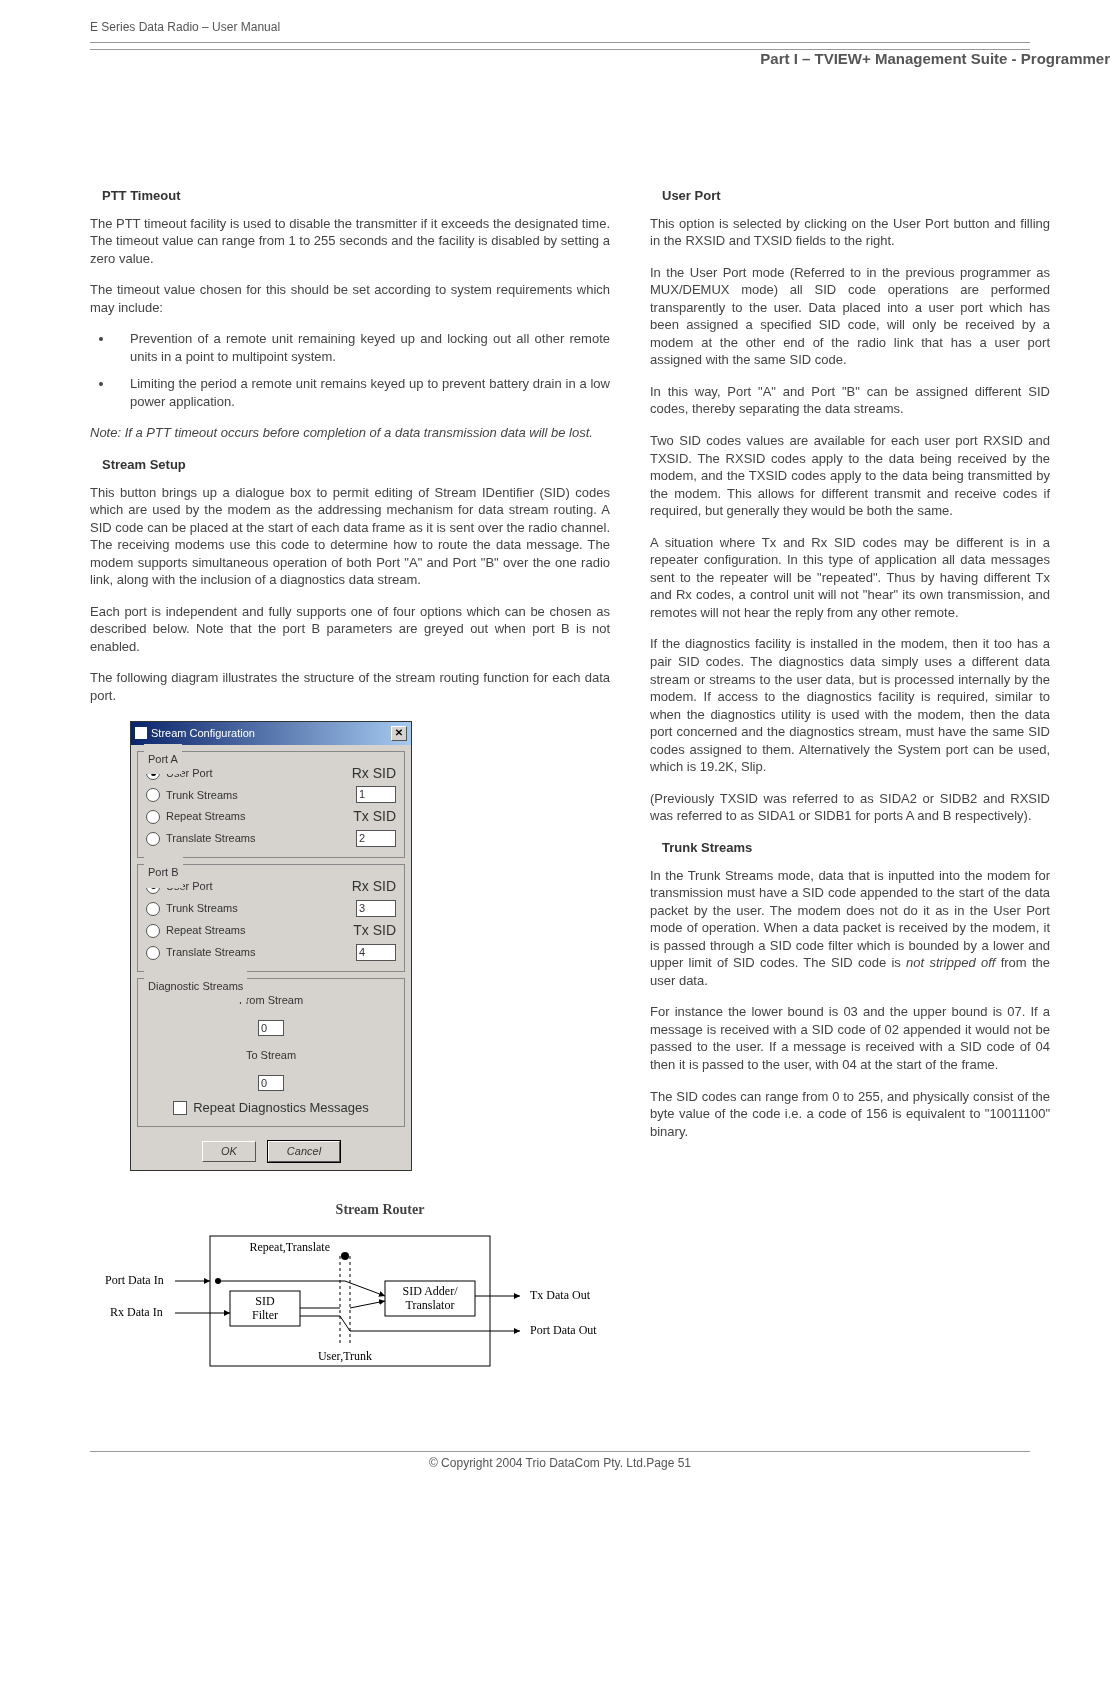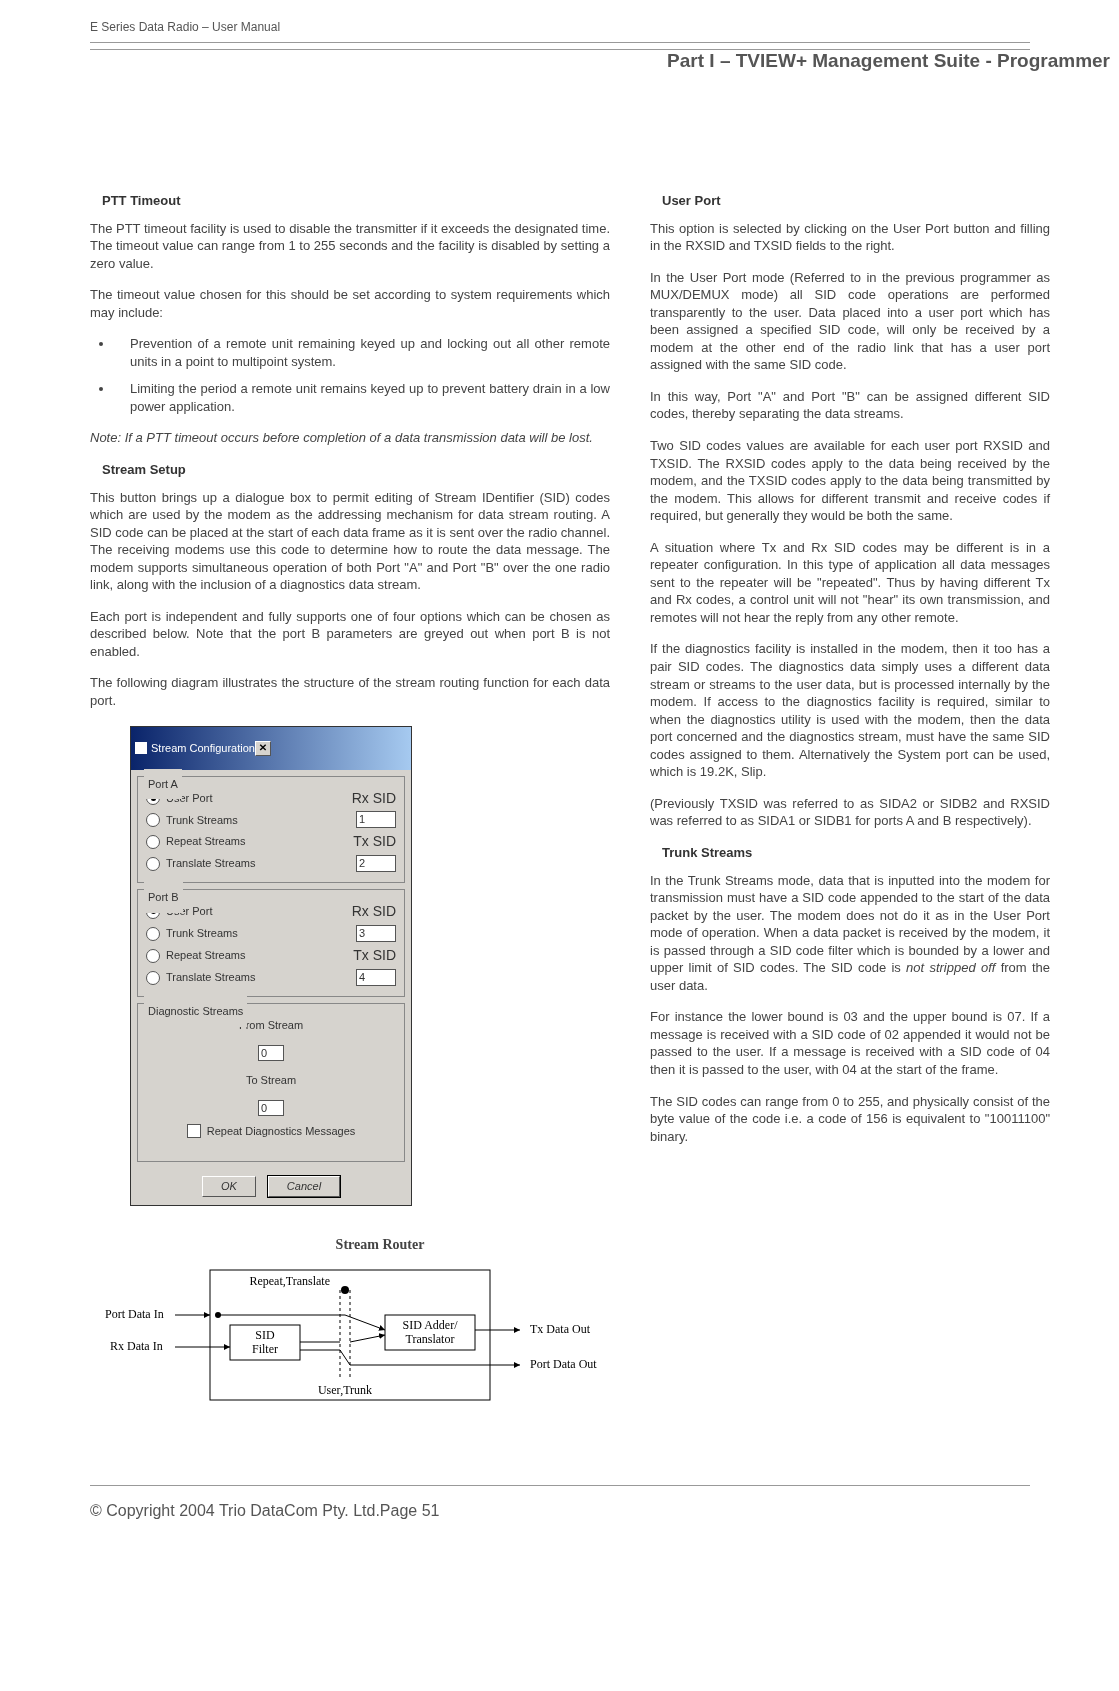--- a/index.html
+++ b/index.html
@@ -21,21 +21,21 @@
     padding-bottom: 8px;
     margin-bottom: 6px;
     width: 940px;
     font-size: 12px;
     color: #555;
   }
   .section-bar {
     text-align: right;
     font-weight: bold;
     color: #555;
-    font-size: 19px;
+    font-size: 15px;
     margin-bottom: 120px;
     width: 1020px;
   }
   .columns {
     display: flex;
     gap: 40px;
     width: 960px;
   }
   .col {
     flex: 1;
@@ -71,23 +71,24 @@
     background: #d6d3ce;
     border: 1px solid #333;
     font-family: Tahoma, Arial, sans-serif;
     font-size: 11px;
     color: #333;
   }
   .title-bar {
     background: linear-gradient(to right, #0a246a, #a6caf0);
     color: #fff;
     font-size: 11px;
-    padding: 14px 4px;
+    padding: 4px 4px;
     display: flex;
     align-items: center;
+    justify-content: space-between;
   }
   .title-bar .title-left {
     display: flex;
     align-items: center;
     gap: 4px;
   }
   .title-bar .close-btn {
     background: #d6d3ce;
     color: #000;
     width: 14px;
@@ -141,21 +142,21 @@
   .diag-row {
     display:flex; justify-content:center; gap:12px; align-items:center;
     margin:6px 0 8px 0; font-size:11px;flex-direction:column;
   }
   .diag-row .mini-input {
     width: 20px; height:14px; background:#fff; border:1px solid #555;
     font-size:11px; line-height:14px; padding:0 2px;
   }
   .chk-row {
     display:flex; justify-content:center; align-items:center; gap:6px;
-    font-size:11px; margin-bottom:16px;
+    font-size:13px; margin-bottom:4px;
   }
   .checkbox {
     width:12px; height:12px; background:#fff; border:1px solid #555;
   }
   .btn-row {
     display:flex; justify-content:center; gap:12px; padding:8px;font-style:italic;
   }
   .win-btn {
     background:#d6d3ce; border:1px solid #fff;
     border-right-color:#555; border-bottom-color:#555;
@@ -167,23 +168,23 @@
   }
   .router-title {
     text-align:center; font-family: "Times New Roman", serif; font-size:14px;
     font-weight:bold; margin-bottom:6px; margin-left:60px;
   }
   .footer {
     margin-top: 70px;
     border-top:1px solid #999;
     width: 940px;
     display:flex;
-    justify-content:flex-start;
-    padding-top:16px;
-    font-size:16px;
+    justify-content:center;
+    padding-top:4px;
+    font-size:12px;
     color:#555;
   }
   .topline2 { height:1px; background:#999; width:940px; margin-top:2px; }
 </style>
 </head>
 <body>
 
 <div class="page">
 
   <div class="top-header">E Series Data Radio – User Manual</div>

